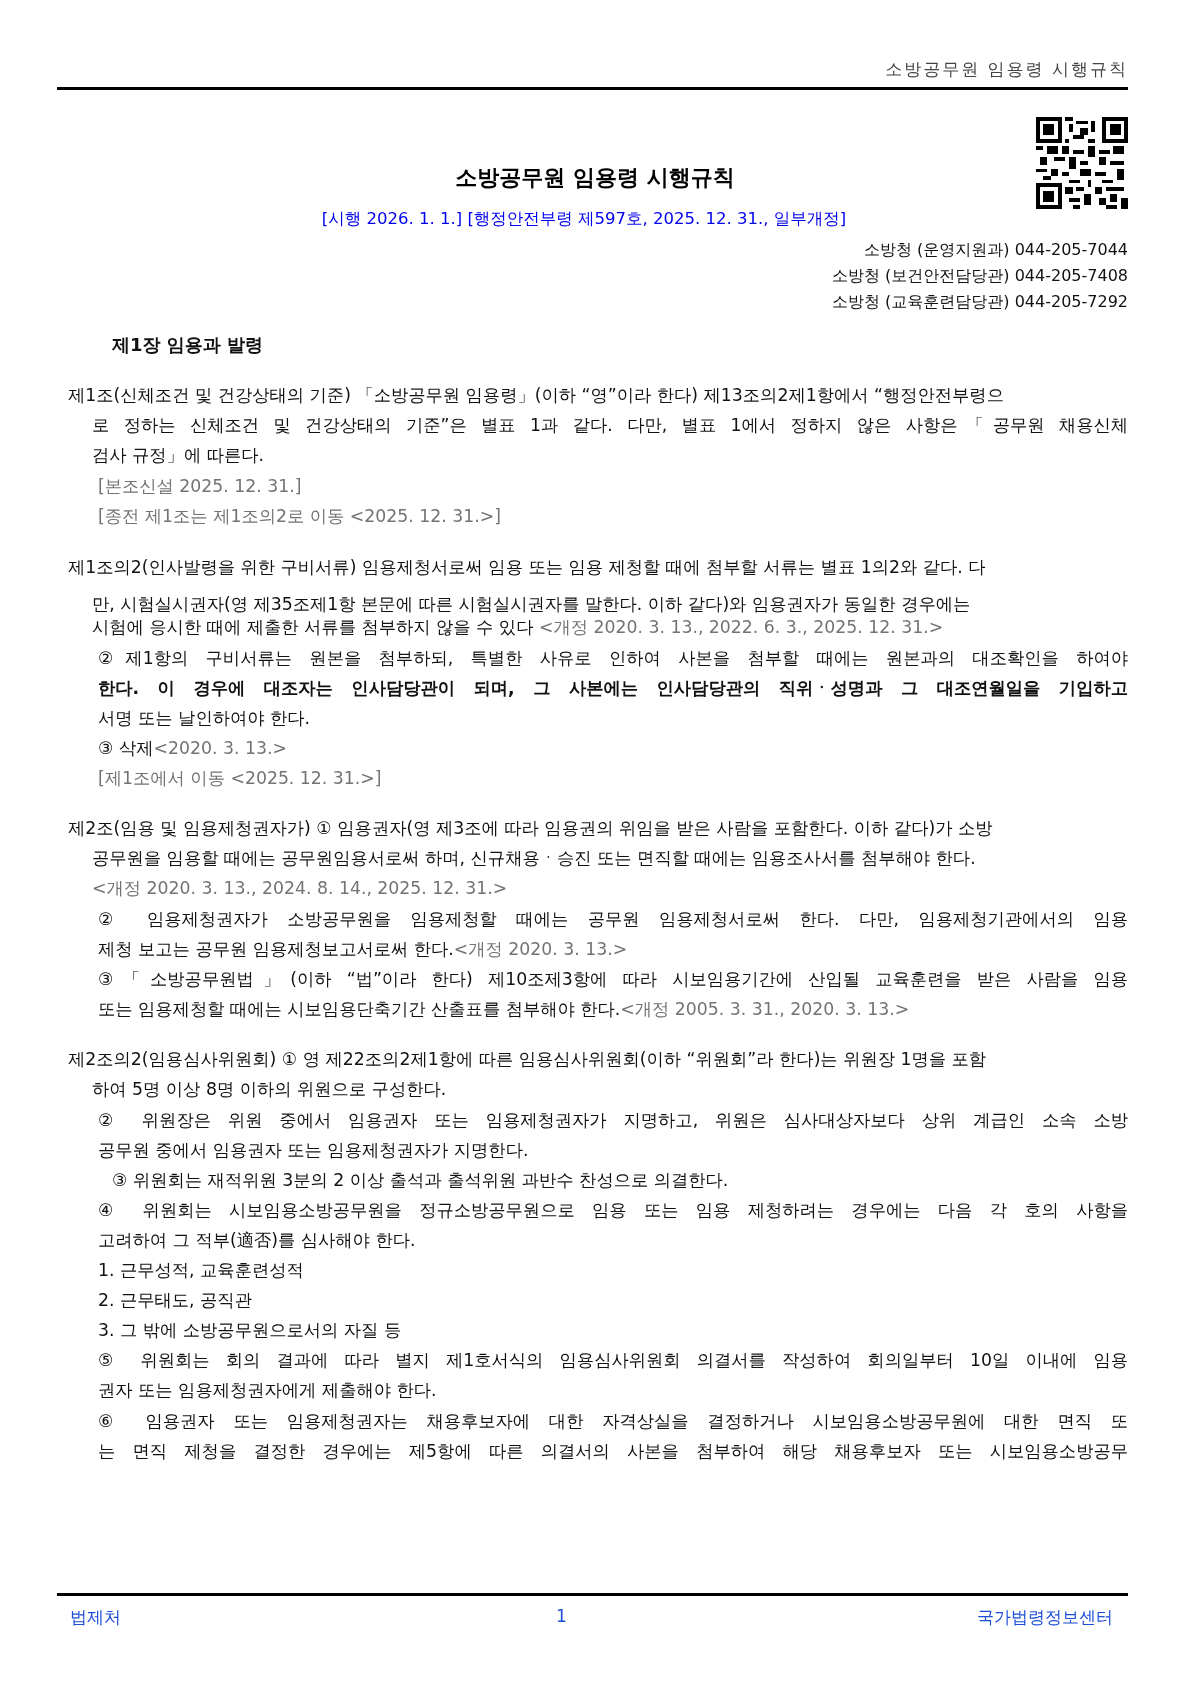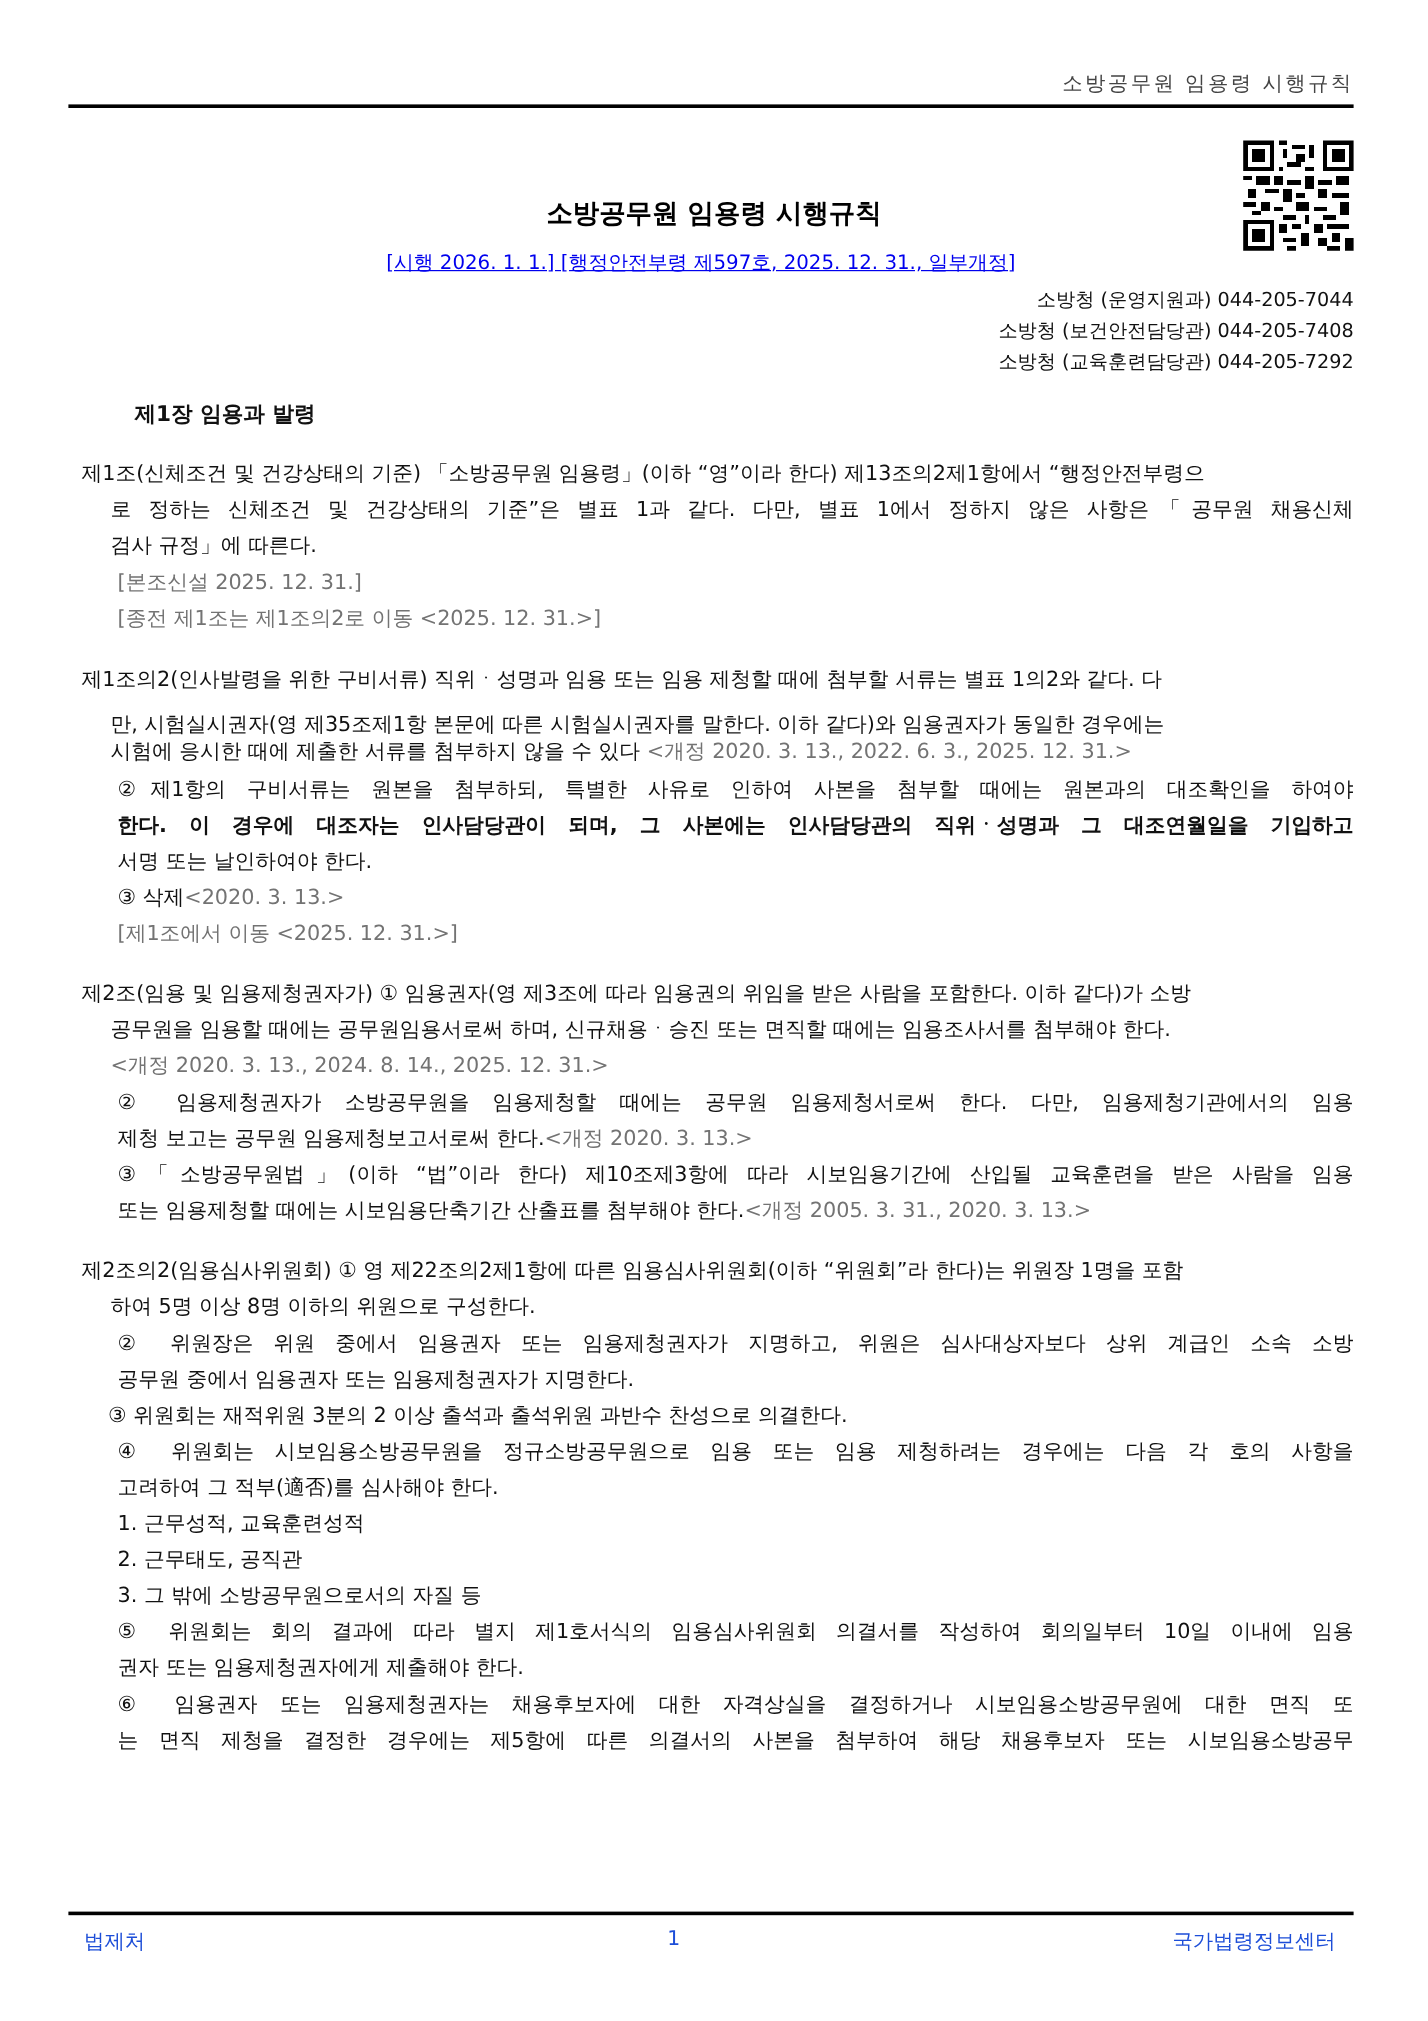--- a/index.html
+++ b/index.html
@@ -3,21 +3,21 @@
 <meta charset="utf-8">
 <style>
   html, body { margin:0; padding:0; background:#ffffff; }
   body { width:1190px; height:1684px; position:relative; overflow:hidden;
          font-family:"DejaVu Sans", "Liberation Sans", sans-serif; color:#111; }
   .abs { position:absolute; white-space:nowrap; }
   .running-header { top:58px; right:62px; font-size:17px; color:#444; letter-spacing:2px; }
   .hline { position:absolute; left:57px; width:1071px; height:3px; background:#000; }
   .qr { position:absolute; left:1036px; top:117px; width:92px; height:92px; }
   .title { top:163px; left:0; width:1190px; text-align:center; font-size:22px; font-weight:bold; color:#000; }
-  .subtitle { top:208px; left:0; width:1168px; text-align:center; font-size:16.5px; color:#0000ee;text-decoration:underline; }
+  .subtitle { top:208px; left:0; width:1168px; text-align:center; font-size:16.5px; color:#0000ee; }
   .contact { right:62px; font-size:16px; color:#111; }
   .chapter { top:333px; left:112px; font-size:18px; font-weight:bold; }
   .line { position:absolute; white-space:nowrap; font-size:17.3px; line-height:24px; color:#111; }
   .bold { font-weight:normal; }
   .blue { color:#737373; }
   .justify { text-align:justify; text-align-last:justify; }
   .footer-text { top:1606px; font-size:17px; color:#1d4ed8; }
 </style>
 </head>
 <body>
@@ -98,21 +98,21 @@
   </div>
   <div class="line justify" style="top:413px; left:92px; width:1036px;">로 정하는 신체조건 및 건강상태의 기준”은 별표 1과 같다. 다만, 별표 1에서 정하지 않은 사항은「공무원 채용신체</div>
   <div class="line" style="top:443px; left:92px;">검사 규정」에 따른다.</div>
   <div class="line blue" style="top:474px; left:98px;">[본조신설 2025. 12. 31.]</div>
   <div class="line blue" style="top:504px; left:98px;">[종전 제1조는 제1조의2로 이동 &lt;2025. 12. 31.&gt;]</div>
 </div>
 
 <div>
   <div class="line" style="top:555px; left:68px;">
     <span class="bold">제1조의2(인사발령을 위한 구비서류)</span>
-    <span>직위ㆍ성명과 임용 또는 임용 제청할 때에 첨부할 서류는 별표 1의2와 같다. 다</span>
+    <span>임용제청서로써 임용 또는 임용 제청할 때에 첨부할 서류는 별표 1의2와 같다. 다</span>
   </div>
   <div class="line" style="top:592px; left:92px;">만, 시험실시권자(영 제35조제1항 본문에 따른 시험실시권자를 말한다. 이하 같다)와 임용권자가 동일한 경우에는</div>
   <div class="line" style="top:615px; left:92px;">
     <span>시험에 응시한 때에 제출한 서류를 첨부하지 않을 수 있다</span>
     <span class="blue">&lt;개정 2020. 3. 13., 2022. 6. 3., 2025. 12. 31.&gt;</span>
   </div>
   <div class="line justify" style="top:646px; left:98px; width:1030px;">②제1항의 구비서류는 원본을 첨부하되, 특별한 사유로 인하여 사본을 첨부할 때에는 원본과의 대조확인을 하여야</div>
   <div class="line justify" style="top:676px; left:98px; width:1030px;font-weight:bold;">한다. 이 경우에 대조자는 인사담당관이 되며, 그 사본에는 인사담당관의 직위ㆍ성명과 그 대조연월일을 기입하고</div>
   <div class="line" style="top:706px; left:98px;">서명 또는 날인하여야 한다.</div>
   <div class="line" style="top:736px; left:98px;">
@@ -139,21 +139,21 @@
 </div>
 
 <div>
   <div class="line" style="top:1047px; left:68px;">
     <span class="bold">제2조의2(임용심사위원회)</span>
     <span>① 영 제22조의2제1항에 따른 임용심사위원회(이하 “위원회”라 한다)는 위원장 1명을 포함</span>
   </div>
   <div class="line" style="top:1077px; left:92px;">하여 5명 이상 8명 이하의 위원으로 구성한다.</div>
   <div class="line justify" style="top:1108px; left:98px; width:1030px;">② 위원장은 위원 중에서 임용권자 또는 임용제청권자가 지명하고, 위원은 심사대상자보다 상위 계급인 소속 소방</div>
   <div class="line" style="top:1138px; left:98px;">공무원 중에서 임용권자 또는 임용제청권자가 지명한다.</div>
-  <div class="line" style="top:1168px; left:90px;">③ 위원회는 재적위원 3분의 2 이상 출석과 출석위원 과반수 찬성으로 의결한다.</div>
+  <div class="line" style="top:1168px; left:112px;">③ 위원회는 재적위원 3분의 2 이상 출석과 출석위원 과반수 찬성으로 의결한다.</div>
   <div class="line justify" style="top:1198px; left:98px; width:1030px;">④ 위원회는 시보임용소방공무원을 정규소방공무원으로 임용 또는 임용 제청하려는 경우에는 다음 각 호의 사항을</div>
   <div class="line" style="top:1228px; left:98px;">고려하여 그 적부(適否)를 심사해야 한다.</div>
   <div class="line" style="top:1258px; left:98px;">1. 근무성적, 교육훈련성적</div>
   <div class="line" style="top:1288px; left:98px;">2. 근무태도, 공직관</div>
   <div class="line" style="top:1318px; left:98px;">3. 그 밖에 소방공무원으로서의 자질 등</div>
   <div class="line justify" style="top:1348px; left:98px; width:1030px;">⑤ 위원회는 회의 결과에 따라 별지 제1호서식의 임용심사위원회 의결서를 작성하여 회의일부터 10일 이내에 임용</div>
   <div class="line" style="top:1378px; left:98px;">권자 또는 임용제청권자에게 제출해야 한다.</div>
   <div class="line justify" style="top:1409px; left:98px; width:1030px;">⑥ 임용권자 또는 임용제청권자는 채용후보자에 대한 자격상실을 결정하거나 시보임용소방공무원에 대한 면직 또</div>
   <div class="line justify" style="top:1439px; left:98px; width:1030px;">는 면직 제청을 결정한 경우에는 제5항에 따른 의결서의 사본을 첨부하여 해당 채용후보자 또는 시보임용소방공무</div>
 </div>

